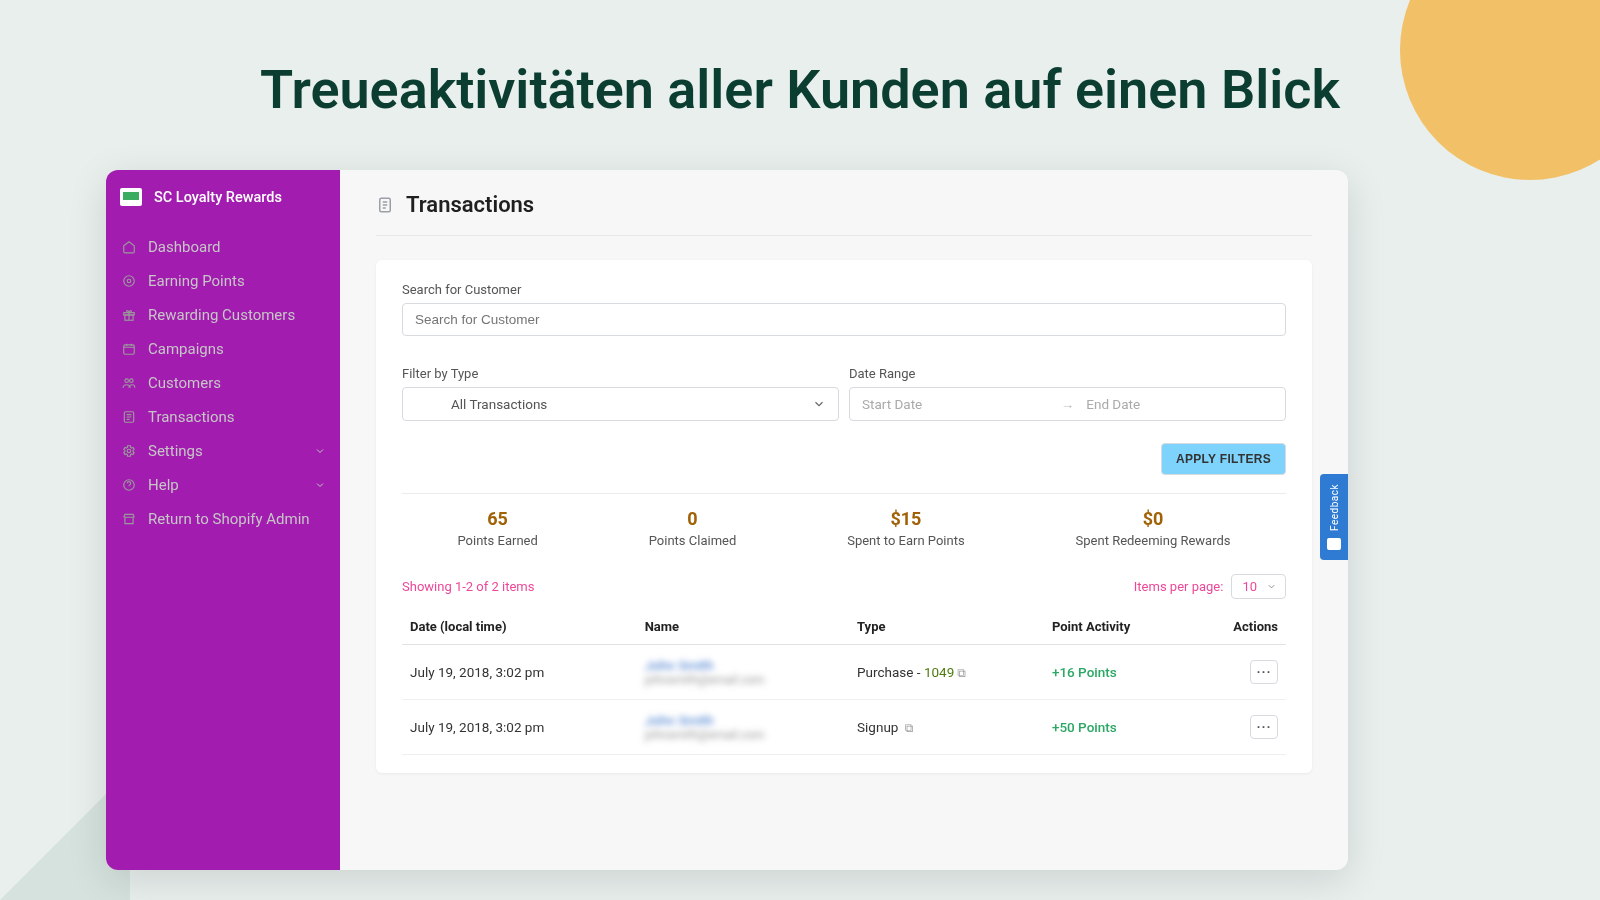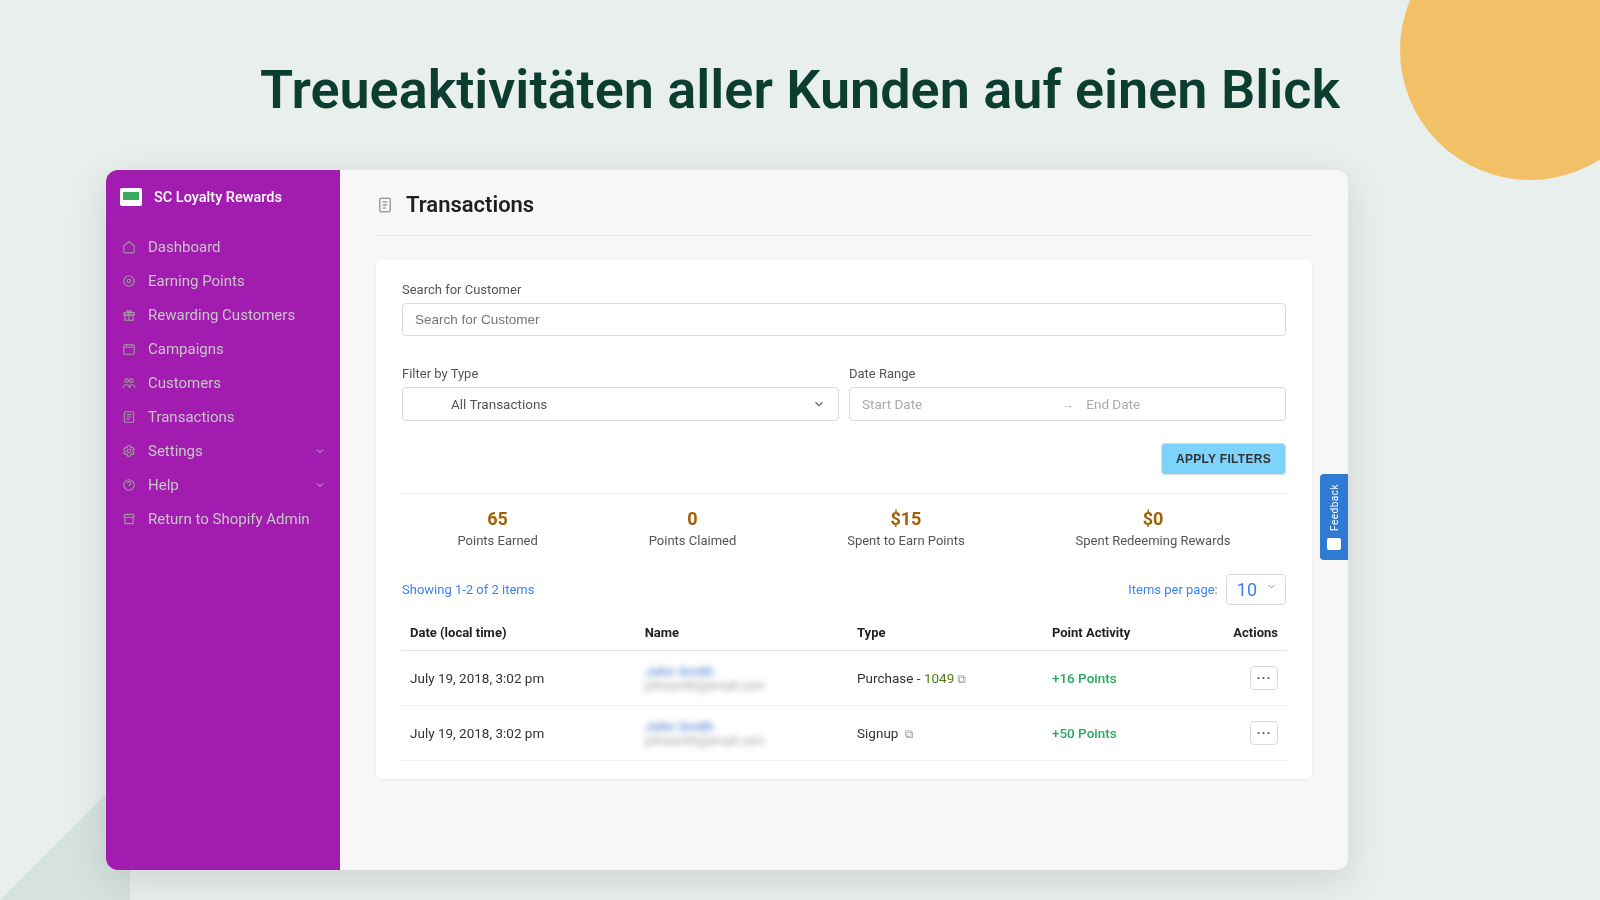--- a/index.html
+++ b/index.html
@@ -188,32 +188,32 @@
 }
 .stat { text-align: center; }
 .stat-value { font-size: 18px; font-weight: 700; color: #a16207; }
 .stat-label { font-size: 13px; color: #555; margin-top: 4px; }
 .table-controls {
   display: flex;
   justify-content: space-between;
   align-items: center;
   margin-top: 18px;
   font-size: 13px;
-  color: #3b82f6;
+  color: #ec4899;
 }
 .perpage {
   display: flex;
   align-items: center;
   gap: 8px;
 }
 .perpage-select {
   border: 1px solid #d7dade;
   border-radius: 4px;
   padding: 4px 28px 4px 10px;
-  font-size: 18px;
+  font-size: 13px;
   position: relative;
   cursor: pointer;
 }
 .perpage-select .chev { position: absolute; right: 8px; top: 6px; color: #888; }
 table {
   width: 100%;
   border-collapse: collapse;
   margin-top: 10px;
 }
 th {

